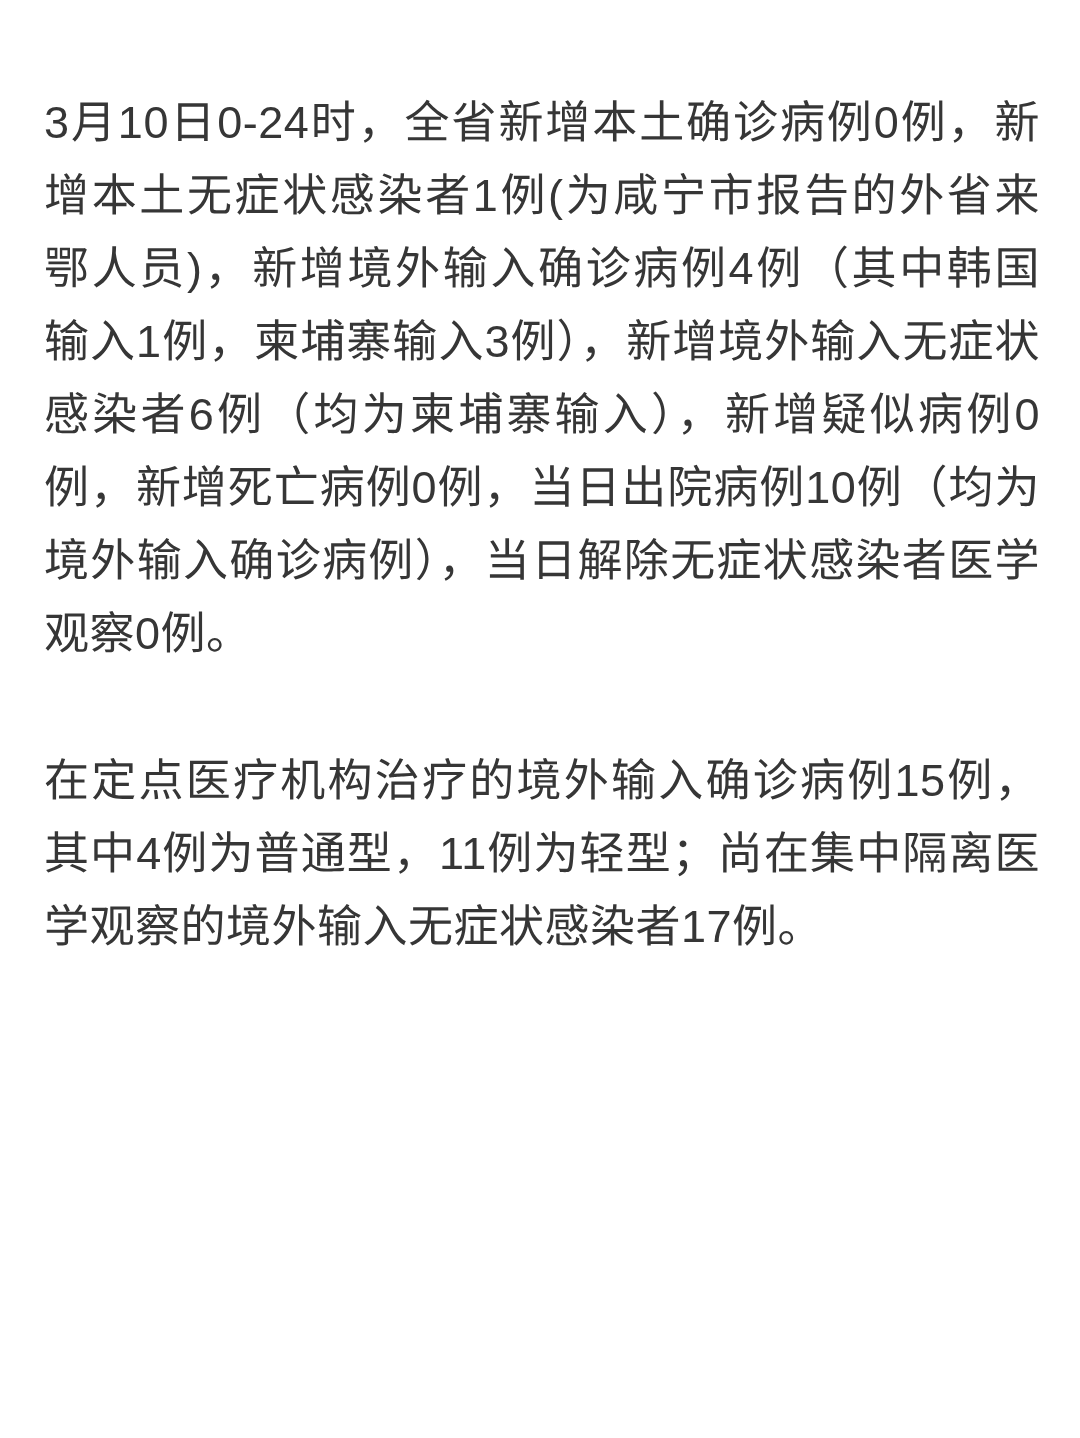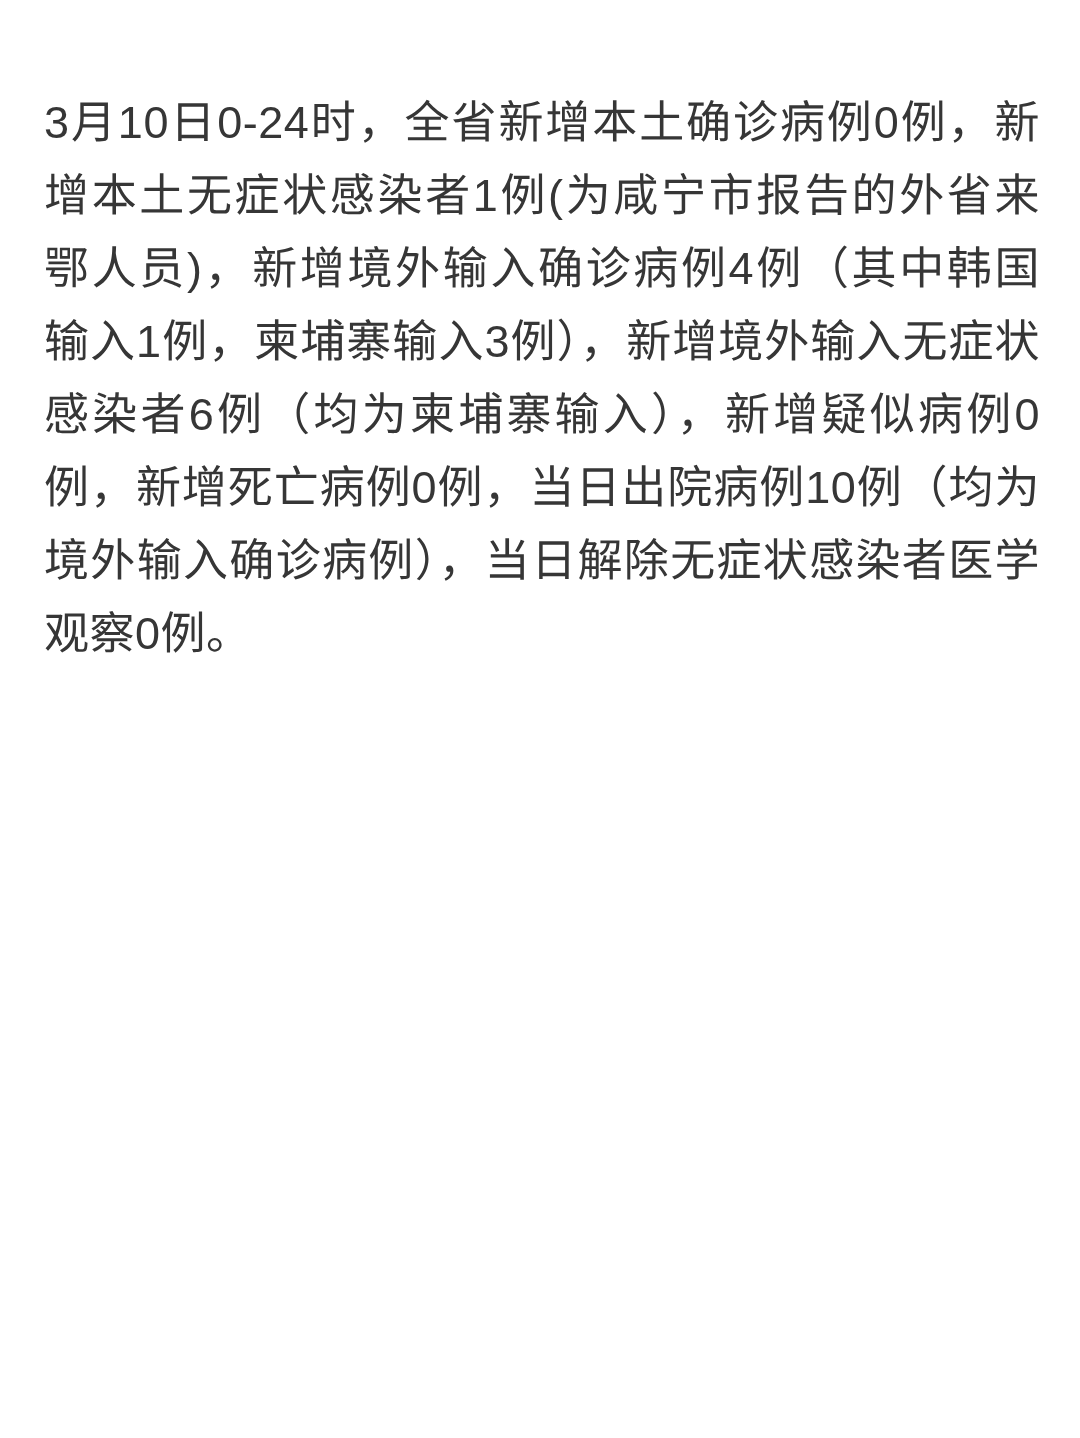--- a/index.html
+++ b/index.html
@@ -30,14 +30,15 @@
     font-weight:400;
   }
   .report-paragraph:last-child{margin-bottom:0;}
 </style>
 </head>
 <body>
 
 <div class="screen">
   <main>
     <p class="report-paragraph">3月10日0-24时，全省新增本土确诊病例0例，新增本土无症状感染者1例(为咸宁市报告的外省来鄂人员)，新增境外输入确诊病例4例（其中韩国输入1例，柬埔寨输入3例），新增境外输入无症状感染者6例（均为柬埔寨输入），新增疑似病例0例，新增死亡病例0例，当日出院病例10例（均为境外输入确诊病例），当日解除无症状感染者医学观察0例。</p>
+    <p class="report-paragraph">在定点医疗机构治疗的境外输入确诊病例15例，其中4例为普通型，11例为轻型；尚在集中隔离医学观察的境外输入无症状感染者17例。</p>
   </main>
 </div>
 
 </body></html>

